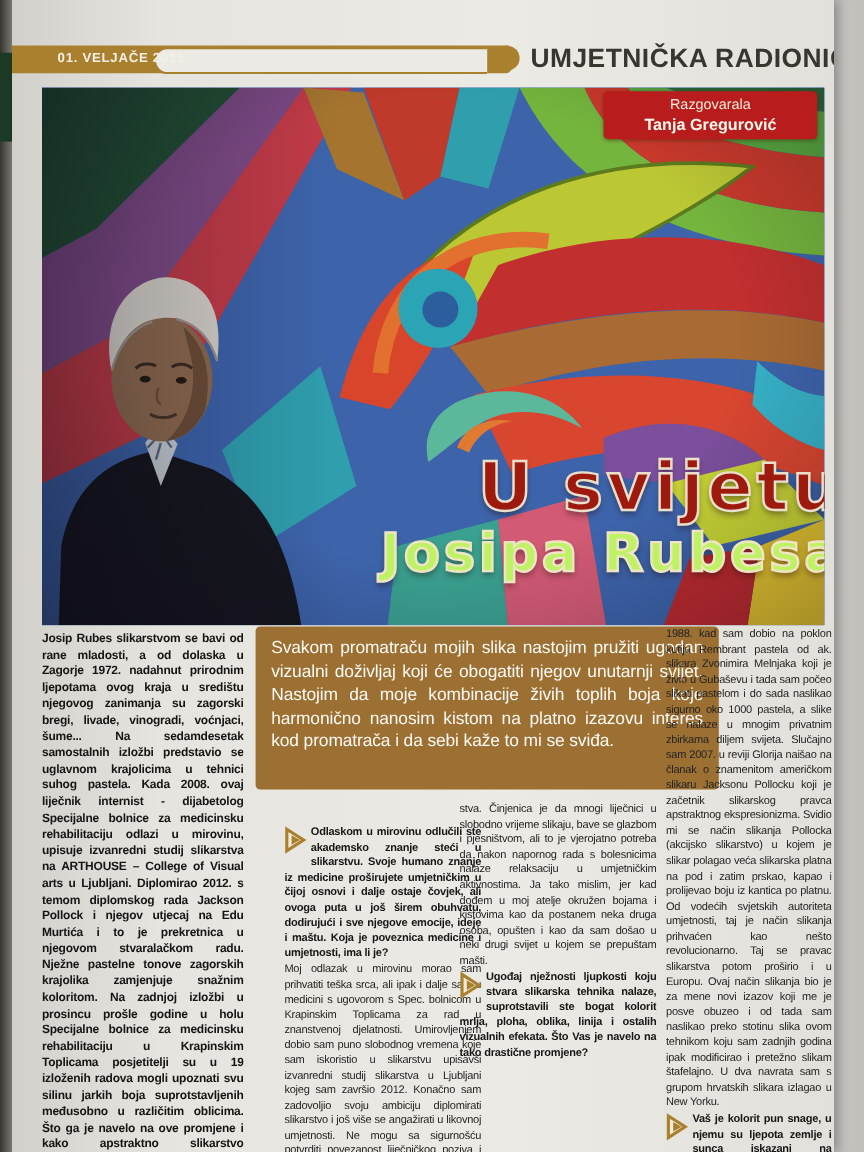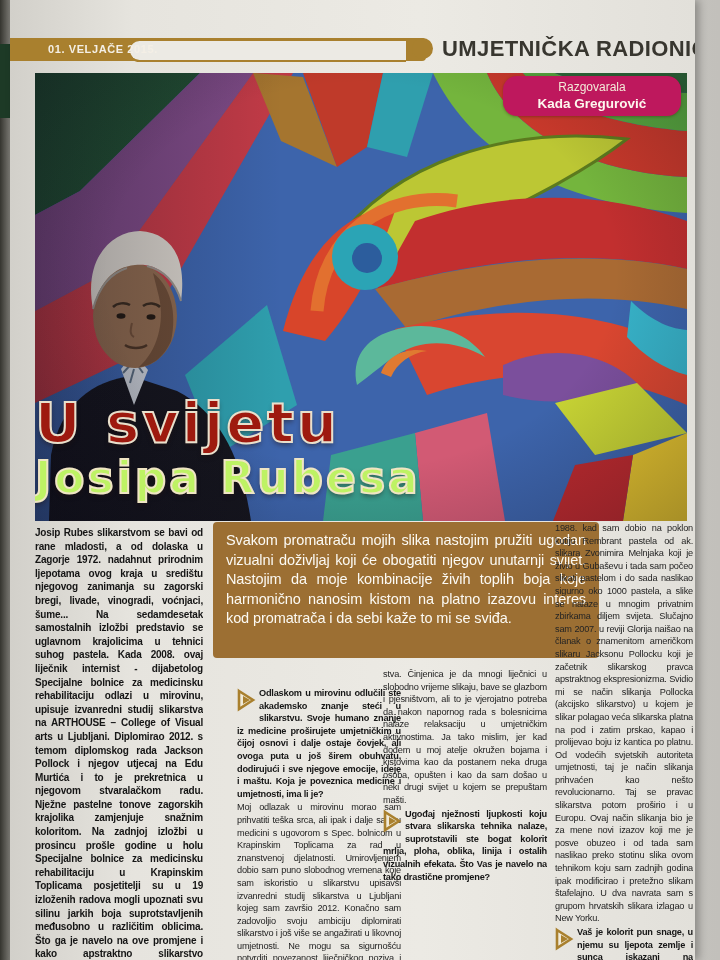--- a/index.html
+++ b/index.html
@@ -15,24 +15,24 @@
   .pill{position:absolute;left:128px;top:1px;width:276px;height:19px;background:#eceae4;border:2px solid #a9802e;border-right:none;border-radius:12px 0 0 12px;}
   .section-dot{position:absolute;left:402px;top:38px;width:21px;height:21px;border-radius:50%;background:#a9802e;}
   .section-title{position:absolute;left:432px;top:36px;font-size:22px;font-weight:bold;color:#38362f;letter-spacing:.4px;white-space:nowrap;}
 
   
   .hero{position:absolute;left:25px;top:73px;width:652px;height:448px;overflow:hidden;background:#3d64ab;}
   .hero svg{display:block;width:652px;height:448px;}
   .hero-shade{position:absolute;inset:0;background:
      radial-gradient(ellipse at 50% 45%, rgba(0,0,0,0) 55%, rgba(10,8,20,.28) 100%),
      linear-gradient(90deg, rgba(5,5,18,.30) 0, rgba(5,5,18,0) 38%);pointer-events:none;}
-  .byline{position:absolute;right:6px;top:3px;width:158px;padding:4px 10px;background:#be185d;border-radius:14px;text-align:center;box-shadow:0 1px 3px rgba(60,40,10,.4);}
+  .byline{position:absolute;right:6px;top:3px;width:158px;padding:4px 10px;background:#b91c1c;border-radius:4px;text-align:center;box-shadow:0 1px 3px rgba(60,40,10,.4);}
   .byline .lbl{color:#f3ead8;font-size:12px;line-height:15px;}
   .byline .nm{color:#fdf8ee;font-size:13.5px;line-height:17px;font-weight:bold;}
-  .hero-title{position:absolute;left:0;top:322px;width:668px;text-align:left;font-family:"DejaVu Sans",sans-serif;font-weight:bold;letter-spacing:3px;pointer-events:none;}
+  .hero-title{position:absolute;left:0;top:306px;width:668px;text-align:right;font-family:"DejaVu Sans",sans-serif;font-weight:bold;letter-spacing:3px;pointer-events:none;}
   .ht1{font-size:56px;line-height:56px;color:#9e1a0f;-webkit-text-stroke:2px #e9e0cc;text-shadow:0 3px 5px rgba(35,15,10,.45);}
   .ht2{font-size:44px;line-height:56px;margin-top:-1px;color:#bef264;-webkit-text-stroke:2px #efe5c4;text-shadow:0 3px 5px rgba(35,15,10,.45);}
 
   
   .colbase{position:absolute;font-size:9.2px;line-height:12.6px;letter-spacing:-.2px;color:#242424;text-align:justify;overflow:hidden;}
   .col1{left:25px;top:526px;width:168px;height:434px;font-size:10px;line-height:13.6px;font-weight:bold;color:#151515;}
   .quote{position:absolute;left:203px;top:522px;width:386px;height:136px;background:#9c6f33;border-radius:4px;padding:9px 13px;box-sizing:border-box;overflow:hidden;}
   .quote p{margin:0;color:#fcfaf4;font-size:14.5px;line-height:19.5px;text-align:justify;letter-spacing:-.1px;}
   .col2{left:203px;top:687px;width:164px;height:292px;margin-left:24px;}
   .col3{left:373px;top:668px;width:164px;height:292px;}
@@ -109,21 +109,21 @@
           <ellipse cx="116" cy="244" rx="4.5" ry="2.8" fill="#241b14"></ellipse>
           <path d="M78,234 C82,230 90,229 95,232 M108,233 C113,229 121,230 125,234" stroke="#3a2c20" stroke-width="2.5" fill="none"></path>
           <path d="M90,272 C96,276 106,276 112,272" stroke="#4a3425" stroke-width="2.5" fill="none"></path>
           <path d="M97,250 C95,258 95,262 99,264" stroke="#6e4e38" stroke-width="2" fill="none"></path>
         </g>
       </svg>
       <div class="hero-shade"></div>
 
       <div class="byline">
         <div class="lbl">Razgovarala</div>
-        <div class="nm">Kada Gregurović</div>
+        <div class="nm">Tanja Gregurović</div>
       </div>
 
       <div class="hero-title">
         <div class="ht1">U svijetu</div>
         <div class="ht2">Josipa Rubesa</div>
       </div>
     </div>
 
     <div class="colbase col1">
       <p>Josip Rubes slikarstvom se bavi od rane mladosti, a od dolaska u Zagorje 1972. nadahnut prirodnim ljepotama ovog kraja u središtu njegovog zanimanja su zagorski bregi, livade, vinogradi, voćnjaci, šume... Na sedamdesetak samostalnih izložbi predstavio se uglavnom krajolicima u tehnici suhog pastela. Kada 2008. ovaj liječnik internist - dijabetolog Specijalne bolnice za medicinsku rehabilitaciju odlazi u mirovinu, upisuje izvanredni studij slikarstva na ARTHOUSE – College of Visual arts u Ljubljani. Diplomirao 2012. s temom diplomskog rada Jackson Pollock i njegov utjecaj na Edu Murtića i to je prekretnica u njegovom stvaralačkom radu. Nježne pastelne tonove zagorskih krajolika zamjenjuje snažnim koloritom. Na zadnjoj izložbi u prosincu prošle godine u holu Specijalne bolnice za medicinsku rehabilitaciju u Krapinskim Toplicama posjetitelji su u 19 izloženih radova mogli upoznati svu silinu jarkih boja suprotstavljenih međusobno u različitim oblicima. Što ga je navelo na ove promjene i kako apstraktno slikarstvo doživljavaju Zagorci teme su o kojima razgovaramo sa ak. slikarom Josipom Rubesom.</p>

